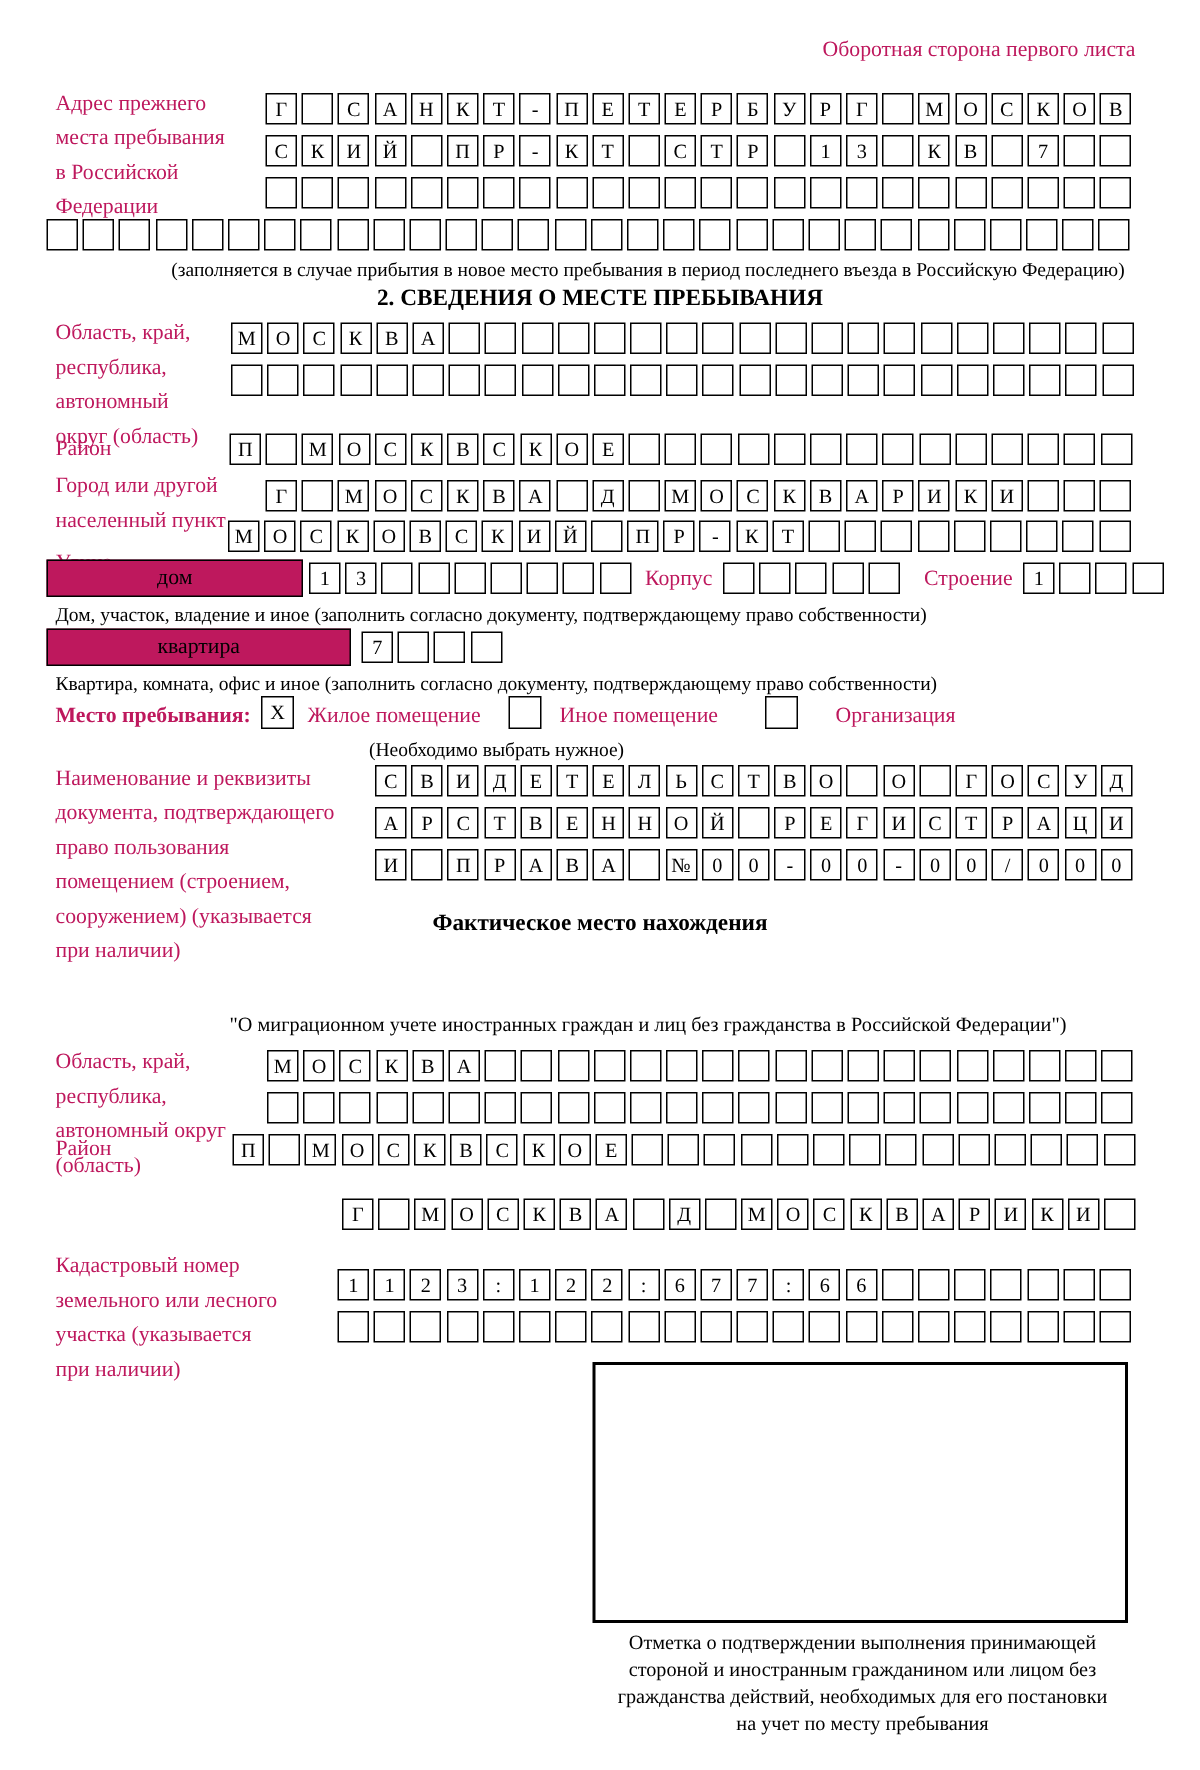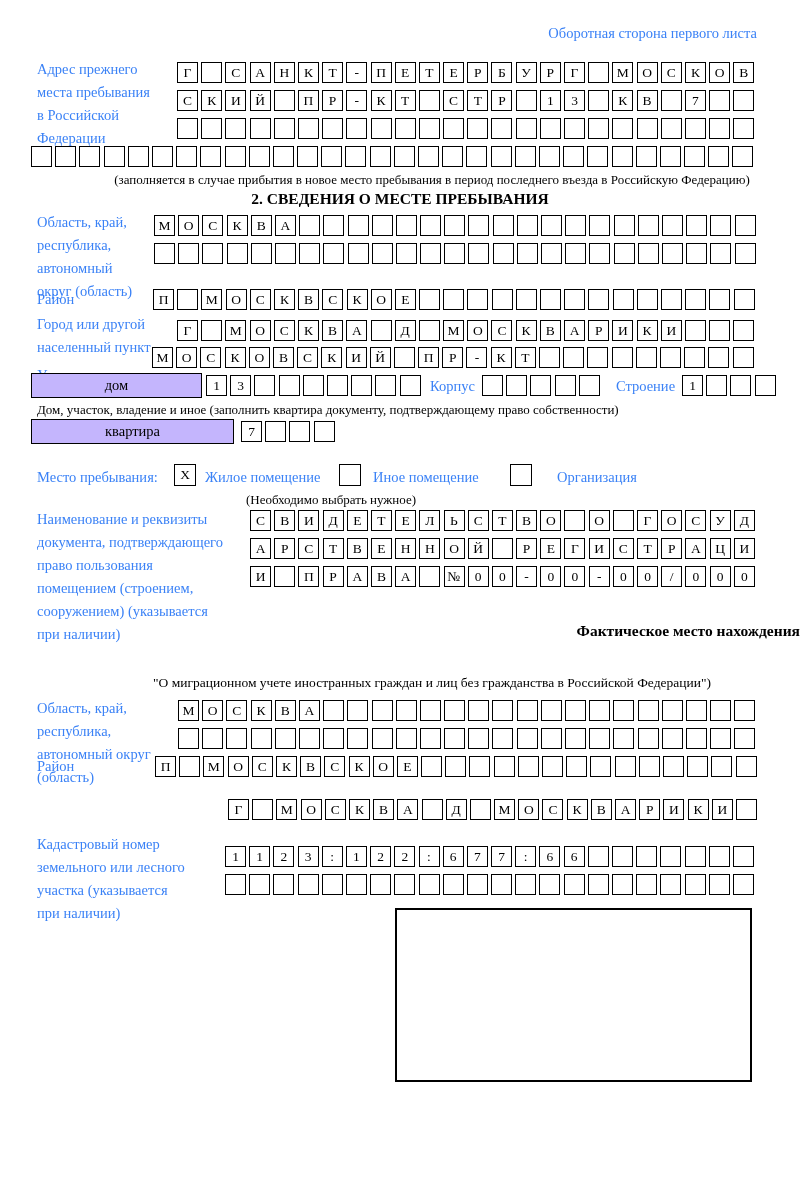--- a/index.html
+++ b/index.html
@@ -6,38 +6,38 @@
   .page{
     position:relative;
     width:800px;height:1180px;
     background:#ffffff;color:#000;
     font-family:"Liberation Serif", serif;
     overflow:hidden;
   }
   .abs{position:absolute;}
   .lbl{
     font-size:14.5px;line-height:23px;
-    white-space:pre-line;color:#3b82f6;
+    white-space:pre-line;color:#be185d;
   }
   .small{font-size:13px;line-height:13.5px;}
   .note-center{width:800px;left:0;text-align:center;font-size:13px;padding-left:32px;}
   .title{width:800px;left:0;text-align:center;font-weight:bold;font-size:15.5px;}
   .cellrow{display:flex;gap:3.2px;}
   .cell{
     box-sizing:border-box;
     width:21px;height:21px;
     border:1.5px solid #000;
     display:flex;align-items:center;justify-content:center;
     font-size:13.5px;font-family:"Liberation Serif", serif;
     flex:0 0 auto;background:#fff;
   }
   .wide-box{
     box-sizing:border-box;border:1.5px solid #000;
     display:flex;align-items:center;justify-content:center;
-    font-size:14.5px;background:#c4b5fd;
+    font-size:14.5px;background:#be185d;
   }
   .checkbox{
     box-sizing:border-box;width:22px;height:22px;border:1.5px solid #000;
     display:flex;align-items:center;justify-content:center;
     font-size:13.5px;background:#fff;
   }
   .stamp-box{
     box-sizing:border-box;border:2px solid #000;background:#fff;
   }
   .stamp-caption{
@@ -335,31 +335,32 @@
       <span class="cell"></span>
       <span class="cell"></span>
     </div>
   <div class="abs lbl" style="left:616px;top:375px;">Строение</div>
   <div class="abs cellrow" style="left:682px;top:375px;">
       <span class="cell">1</span>
       <span class="cell"></span>
       <span class="cell"></span>
       <span class="cell"></span>
     </div>
-  <div class="abs small" style="left:37px;top:403px;">Дом, участок, владение и иное (заполнить квартира документу, подтверждающему право собственности)</div>
+  <div class="abs small" style="left:37px;top:403px;">Дом, участок, владение и иное (заполнить согласно документу, подтверждающему право собственности)</div>
 
   <div class="abs wide-box" style="left:31px;top:419px;width:203px;height:25px;">квартира</div>
   <div class="abs cellrow" style="left:241px;top:421px;">
       <span class="cell">7</span>
       <span class="cell"></span>
       <span class="cell"></span>
       <span class="cell"></span>
     </div>
-
-  <div class="abs lbl" style="left:37px;top:466px;white-space:nowrap;">Место пребывания:</div>
+  <div class="abs small" style="left:37px;top:449px;">Квартира, комната, офис и иное (заполнить согласно документу, подтверждающему право собственности)</div>
+
+  <div class="abs lbl" style="left:37px;top:466px;white-space:nowrap;font-weight:bold;">Место пребывания:</div>
   <div class="abs checkbox" style="left:174px;top:464px;">X</div>
   <div class="abs lbl" style="left:205px;top:466px;white-space:nowrap;">Жилое помещение</div>
   <div class="abs checkbox" style="left:339px;top:464px;"></div>
   <div class="abs lbl" style="left:373px;top:466px;white-space:nowrap;">Иное помещение</div>
   <div class="abs checkbox" style="left:510px;top:464px;"></div>
   <div class="abs lbl" style="left:557px;top:466px;white-space:nowrap;">Организация</div>
   <div class="abs small" style="left:246px;top:493px;">(Необходимо выбрать нужное)</div>
 
   <div class="abs lbl" style="left:37px;top:508px;">Наименование и реквизиты
 документа, подтверждающего
@@ -430,21 +431,21 @@
       <span class="cell">0</span>
       <span class="cell">-</span>
       <span class="cell">0</span>
       <span class="cell">0</span>
       <span class="cell">/</span>
       <span class="cell">0</span>
       <span class="cell">0</span>
       <span class="cell">0</span>
     </div>
 
-  <div class="abs title" style="top:622px;text-align:right;">Фактическое место нахождения</div>
+  <div class="abs title" style="top:607px;">Фактическое место нахождения</div>
   <div class="abs note-center" style="top:675px;font-size:13.5px;">"О миграционном учете иностранных граждан и лиц без гражданства в Российской Федерации")</div>
 
   <div class="abs lbl" style="left:37px;top:697px;">Область, край,
 республика,
 автономный округ
 (область)</div>
   <div class="abs cellrow" style="left:178px;top:700px;">
       <span class="cell">М</span>
       <span class="cell">О</span>
       <span class="cell">С</span>
@@ -598,14 +599,18 @@
       <span class="cell"></span>
       <span class="cell"></span>
       <span class="cell"></span>
       <span class="cell"></span>
       <span class="cell"></span>
       <span class="cell"></span>
       <span class="cell"></span>
     </div>
 
   <div class="abs stamp-box" style="left:395px;top:908px;width:357px;height:174px;"></div>
+  <div class="abs stamp-caption" style="left:375px;top:1086px;width:400px;">Отметка о подтверждении выполнения принимающей
+стороной и иностранным гражданином или лицом без
+гражданства действий, необходимых для его постановки
+на учет по месту пребывания</div>
 
 </div>
 
 </body></html>

